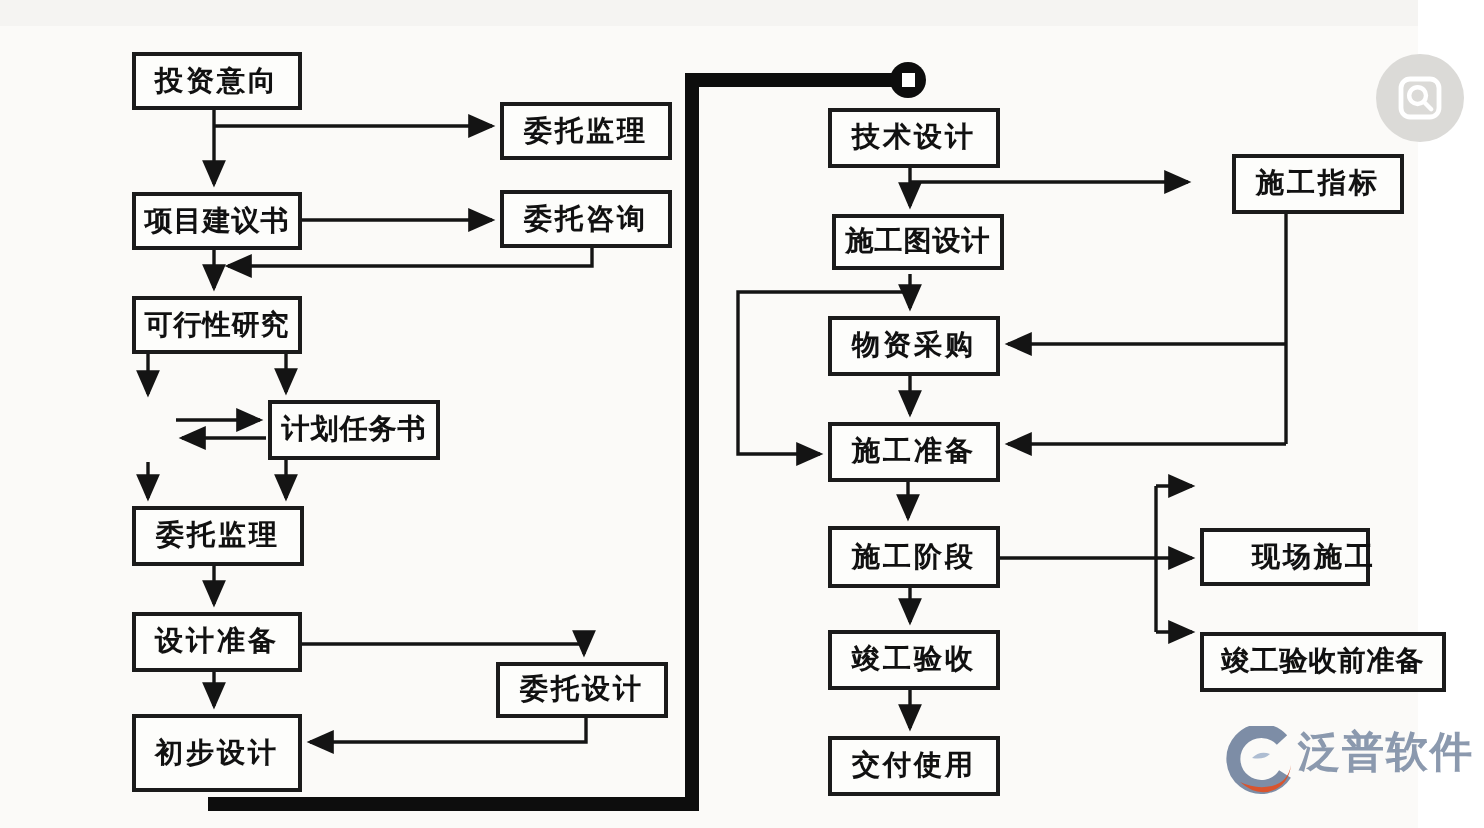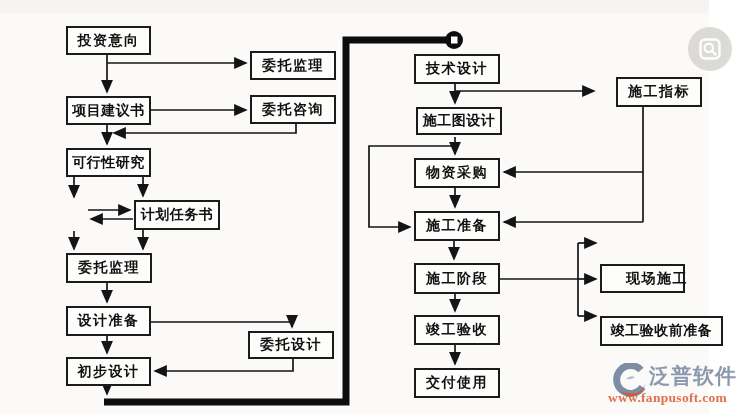--- a/index.html
+++ b/index.html
@@ -80,21 +80,21 @@
 
   <div class="node w4" style="left:66px;top:26px;width:85px;height:29px;">投资意向</div>
   <div class="node w4" style="left:250px;top:51px;width:86px;height:29px;">委托监理</div>
   <div class="node" style="left:66px;top:96px;width:85px;height:29px;">项目建议书</div>
   <div class="node w4" style="left:250px;top:95px;width:86px;height:29px;">委托咨询</div>
   <div class="node" style="left:66px;top:148px;width:85px;height:29px;font-family:Liberation Mono, monospace;">可行性研究</div>
   <div class="node" style="left:134px;top:200px;width:86px;height:30px;">计划任务书</div>
   <div class="node w4" style="left:66px;top:253px;width:86px;height:30px;">委托监理</div>
   <div class="node w4" style="left:66px;top:306px;width:85px;height:30px;">设计准备</div>
   <div class="node w4" style="left:248px;top:331px;width:86px;height:28px;">委托设计</div>
-  <div class="node w4" style="left:66px;top:357px;width:85px;height:29px;">初步设计</div>
+  <div class="node w4" style="left:66px;top:357px;width:85px;height:39px;">初步设计</div>
   <div class="node w4" style="left:414px;top:54px;width:86px;height:30px;">技术设计</div>
   <div class="node w4" style="left:616px;top:77px;width:86px;height:30px;">施工指标</div>
   <div class="node" style="left:392px;top:107px;width:86px;height:28px;margin-left:24px;">施工图设计</div>
   <div class="node w4" style="left:414px;top:158px;width:86px;height:30px;">物资采购</div>
   <div class="node w4" style="left:414px;top:211px;width:86px;height:30px;">施工准备</div>
   <div class="node w4" style="left:414px;top:263px;width:86px;height:31px;">施工阶段</div>
   <div class="node w4" style="left:600px;top:264px;width:85px;height:29px;padding-left:29px;">现场施工</div>
   <div class="node" style="left:600px;top:316px;width:123px;height:30px;">竣工验收前准备</div>
   <div class="node w4" style="left:414px;top:315px;width:86px;height:30px;">竣工验收</div>
   <div class="node w4" style="left:414px;top:368px;width:86px;height:30px;">交付使用</div>
@@ -107,15 +107,14 @@
     </svg>
   </div>
 
   <div class="watermark">
     <svg class="wm-icon" width="37" height="38" viewBox="0 0 37 38">
       <path d="M29,7 A14,14 0 1 0 30.5,24" fill="none" stroke="#7d8da6" stroke-width="7"></path>
       <path d="M8,28 Q17,36 26,31.5 Q32.5,28 33.5,19.5 Q32,28 24,30 Q16,31.8 8,28 Z" fill="#d9542e"></path>
       <path d="M14,16 Q18,12 23,14 Q20,17 14,16 Z" fill="#aebdd2"></path>
     </svg>
     <div class="wm-brand">泛普软件</div>
-    <div class="wm-url">www.fanpusoft.com</div>
   </div>
 </div>
 
 </body></html>

